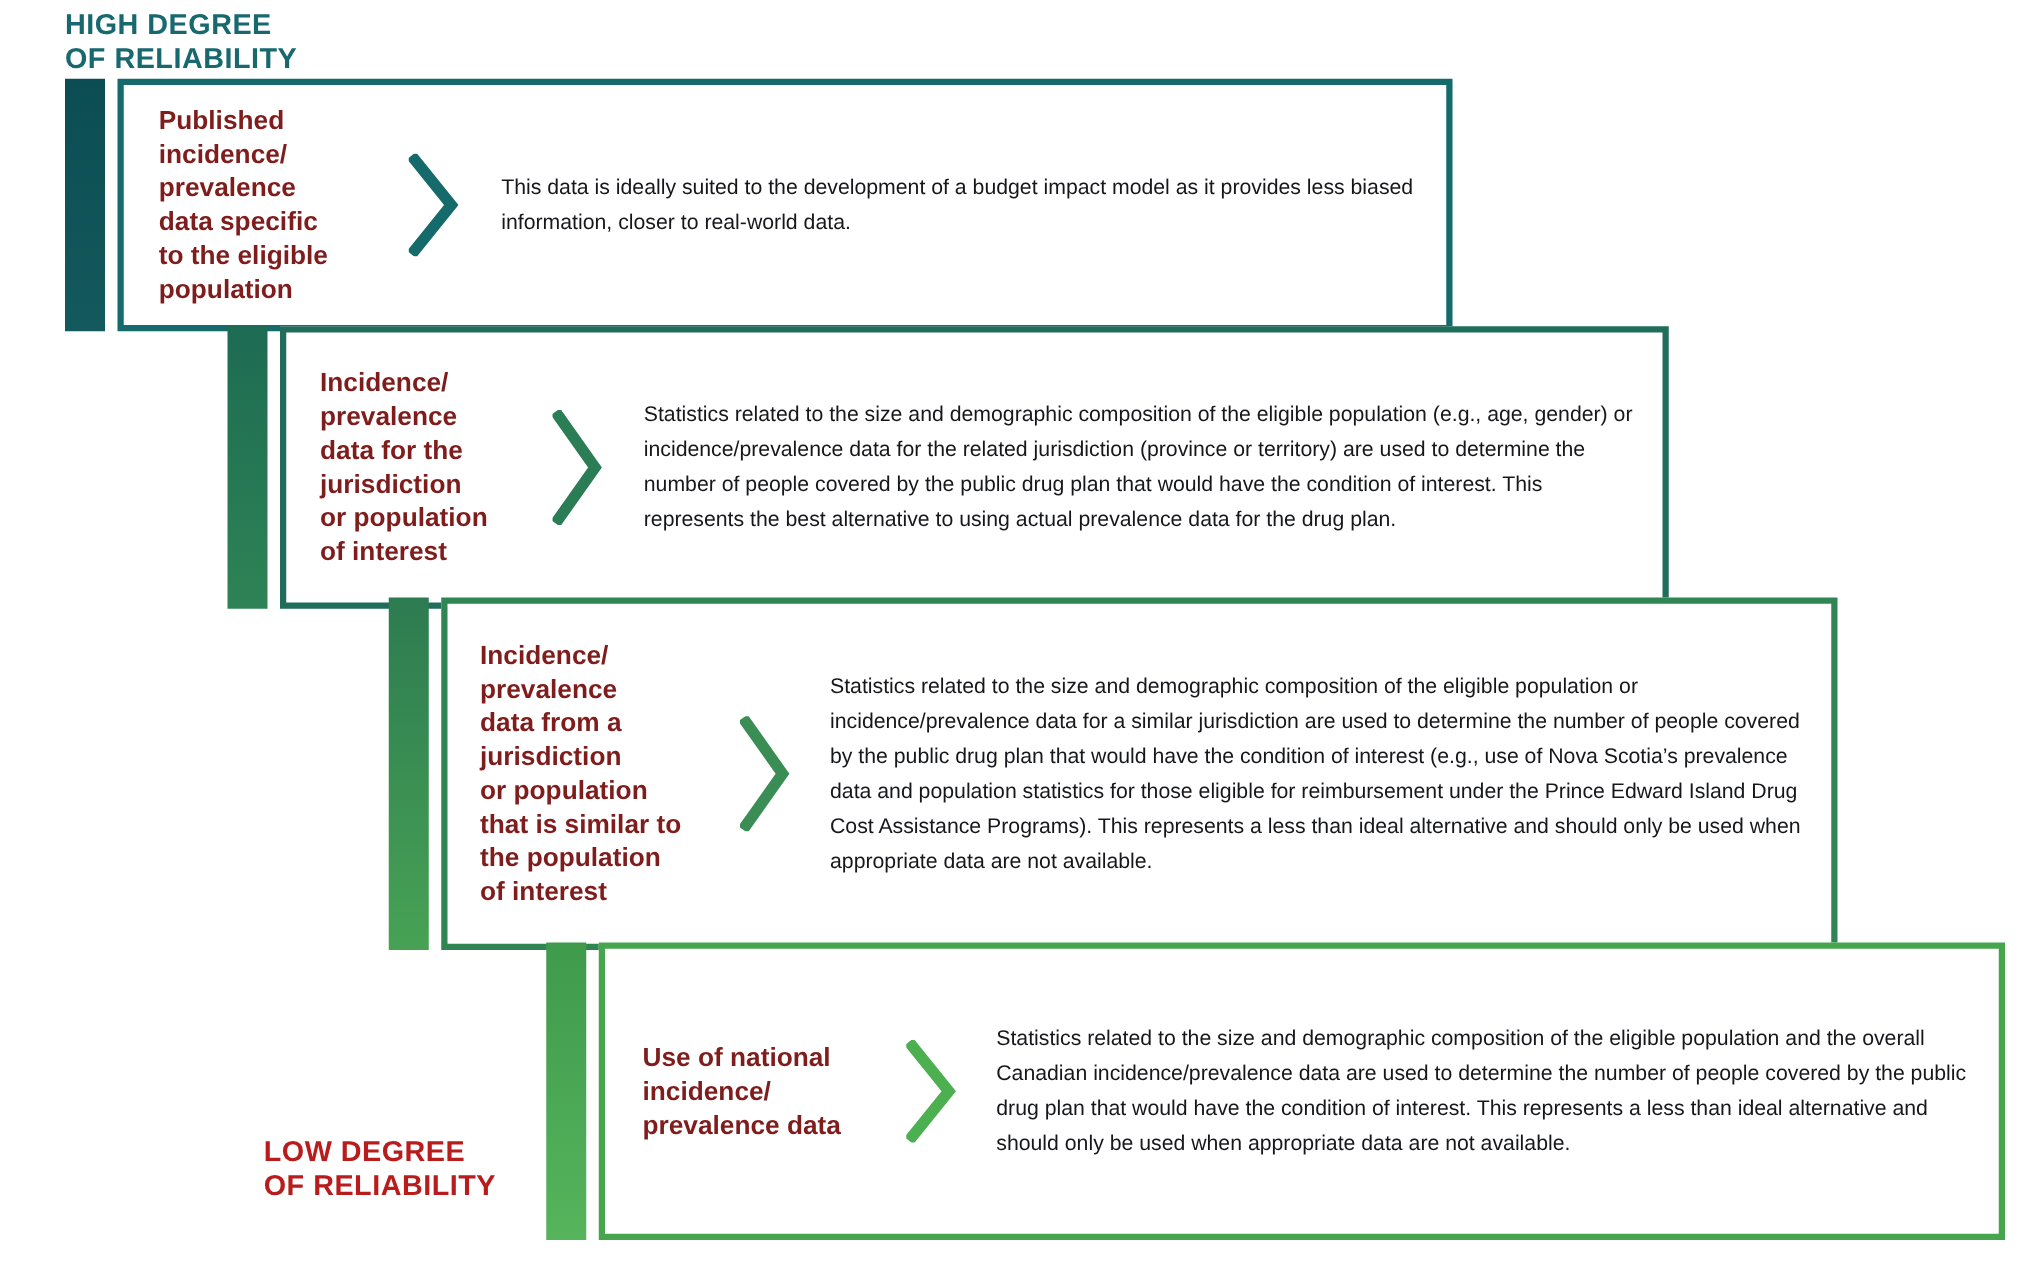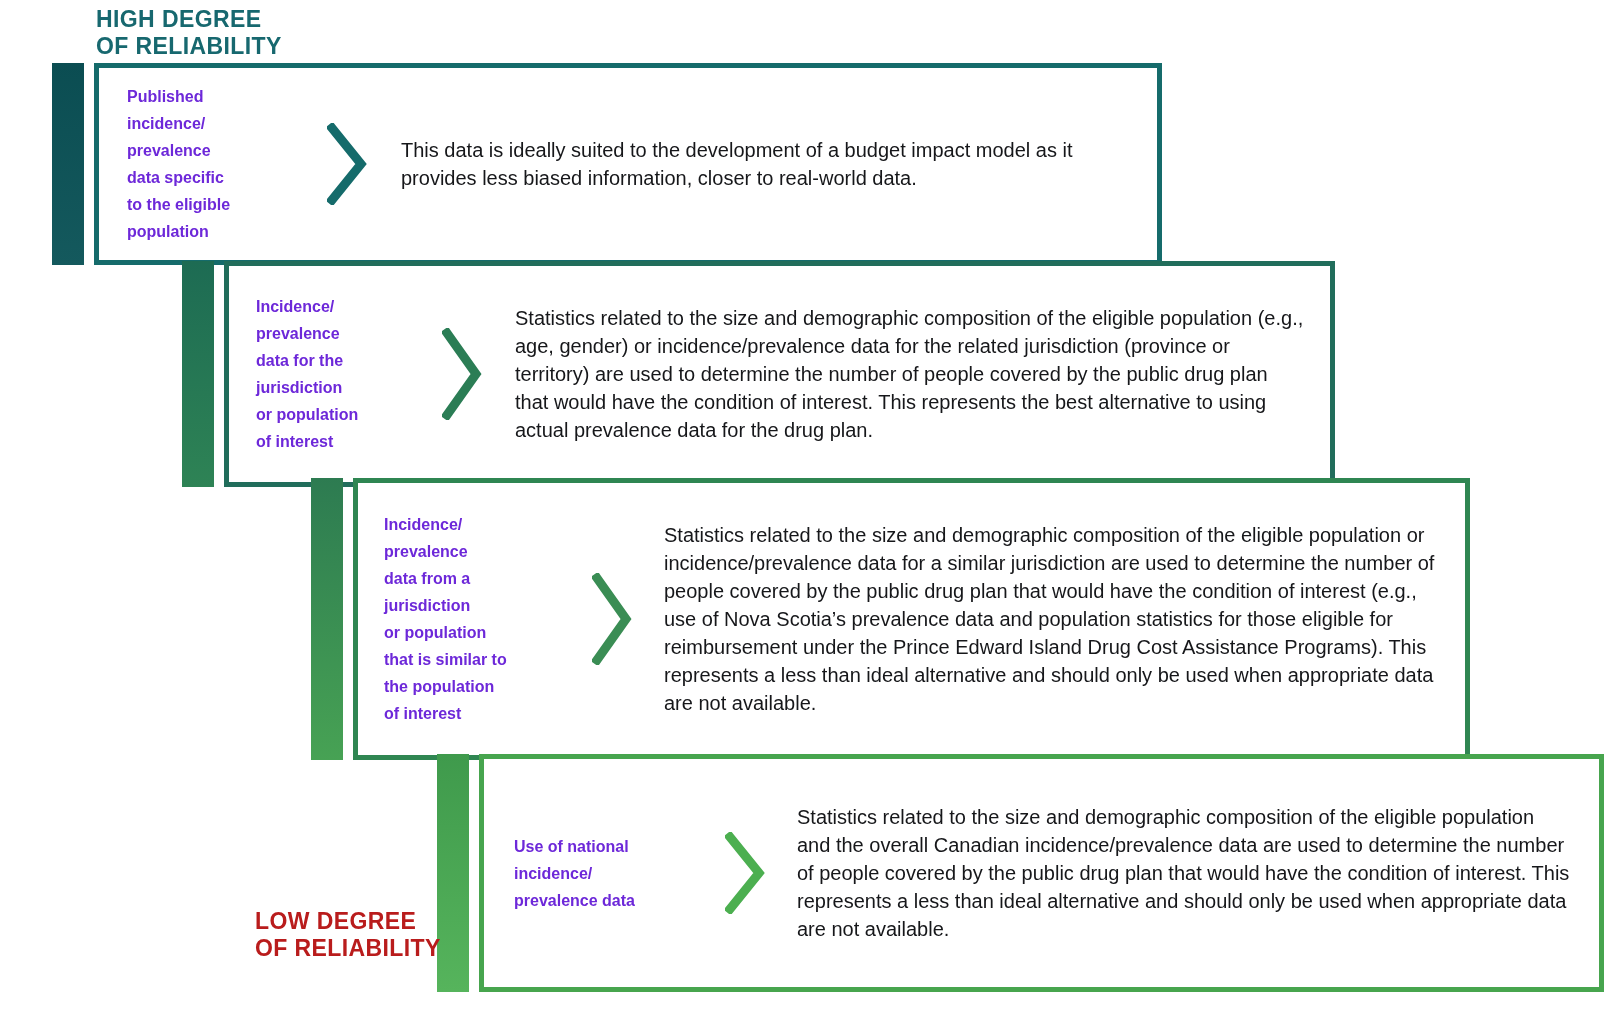--- a/index.html
+++ b/index.html
@@ -23,21 +23,20 @@
 
   
   .degree-label {
     position: absolute;
     font-weight: bold;
     font-size: 23px;
     line-height: 27px;
     letter-spacing: 0.4px;
     text-transform: uppercase;
     white-space: pre-line;
-    margin-left: 44px;
   }
   #label-high {
     left: 52px;
     top: 6px;
     color: #17686f;
   }
   #label-low {
     left: 211px;
     top: 908px;
     color: #b91c1c;
@@ -65,34 +64,34 @@
 
   .tier-inner {
     display: flex;
     align-items: center;
     height: 100%;
     box-sizing: border-box;
   }
 
   .tier-title {
     font-weight: bold;
-    font-size: 16px;
+    font-size: 21px;
     line-height: 27px;
-    color: #6d28d9;
+    color: #7f1d1d;
     white-space: pre-line;
     flex: 0 0 auto;
   }
 
   .chevron {
     flex: 0 0 auto;
     display: block;
   }
 
   .tier-desc {
-    font-size: 20px;
+    font-size: 17px;
     line-height: 28px;
     color: #16171a;
     flex: 1 1 auto;
   }
 
   
   #tier1 { left: 52px; top: 63px; width: 1110px; height: 202px; }
   #tier1 .tier-bar  { left: 0; width: 32px; height: 202px;
                       background: linear-gradient(180deg,#0b4d52 0%, #14595d 100%); }
   #tier1 .tier-box  { left: 42px; width: 1068px; height: 202px;

